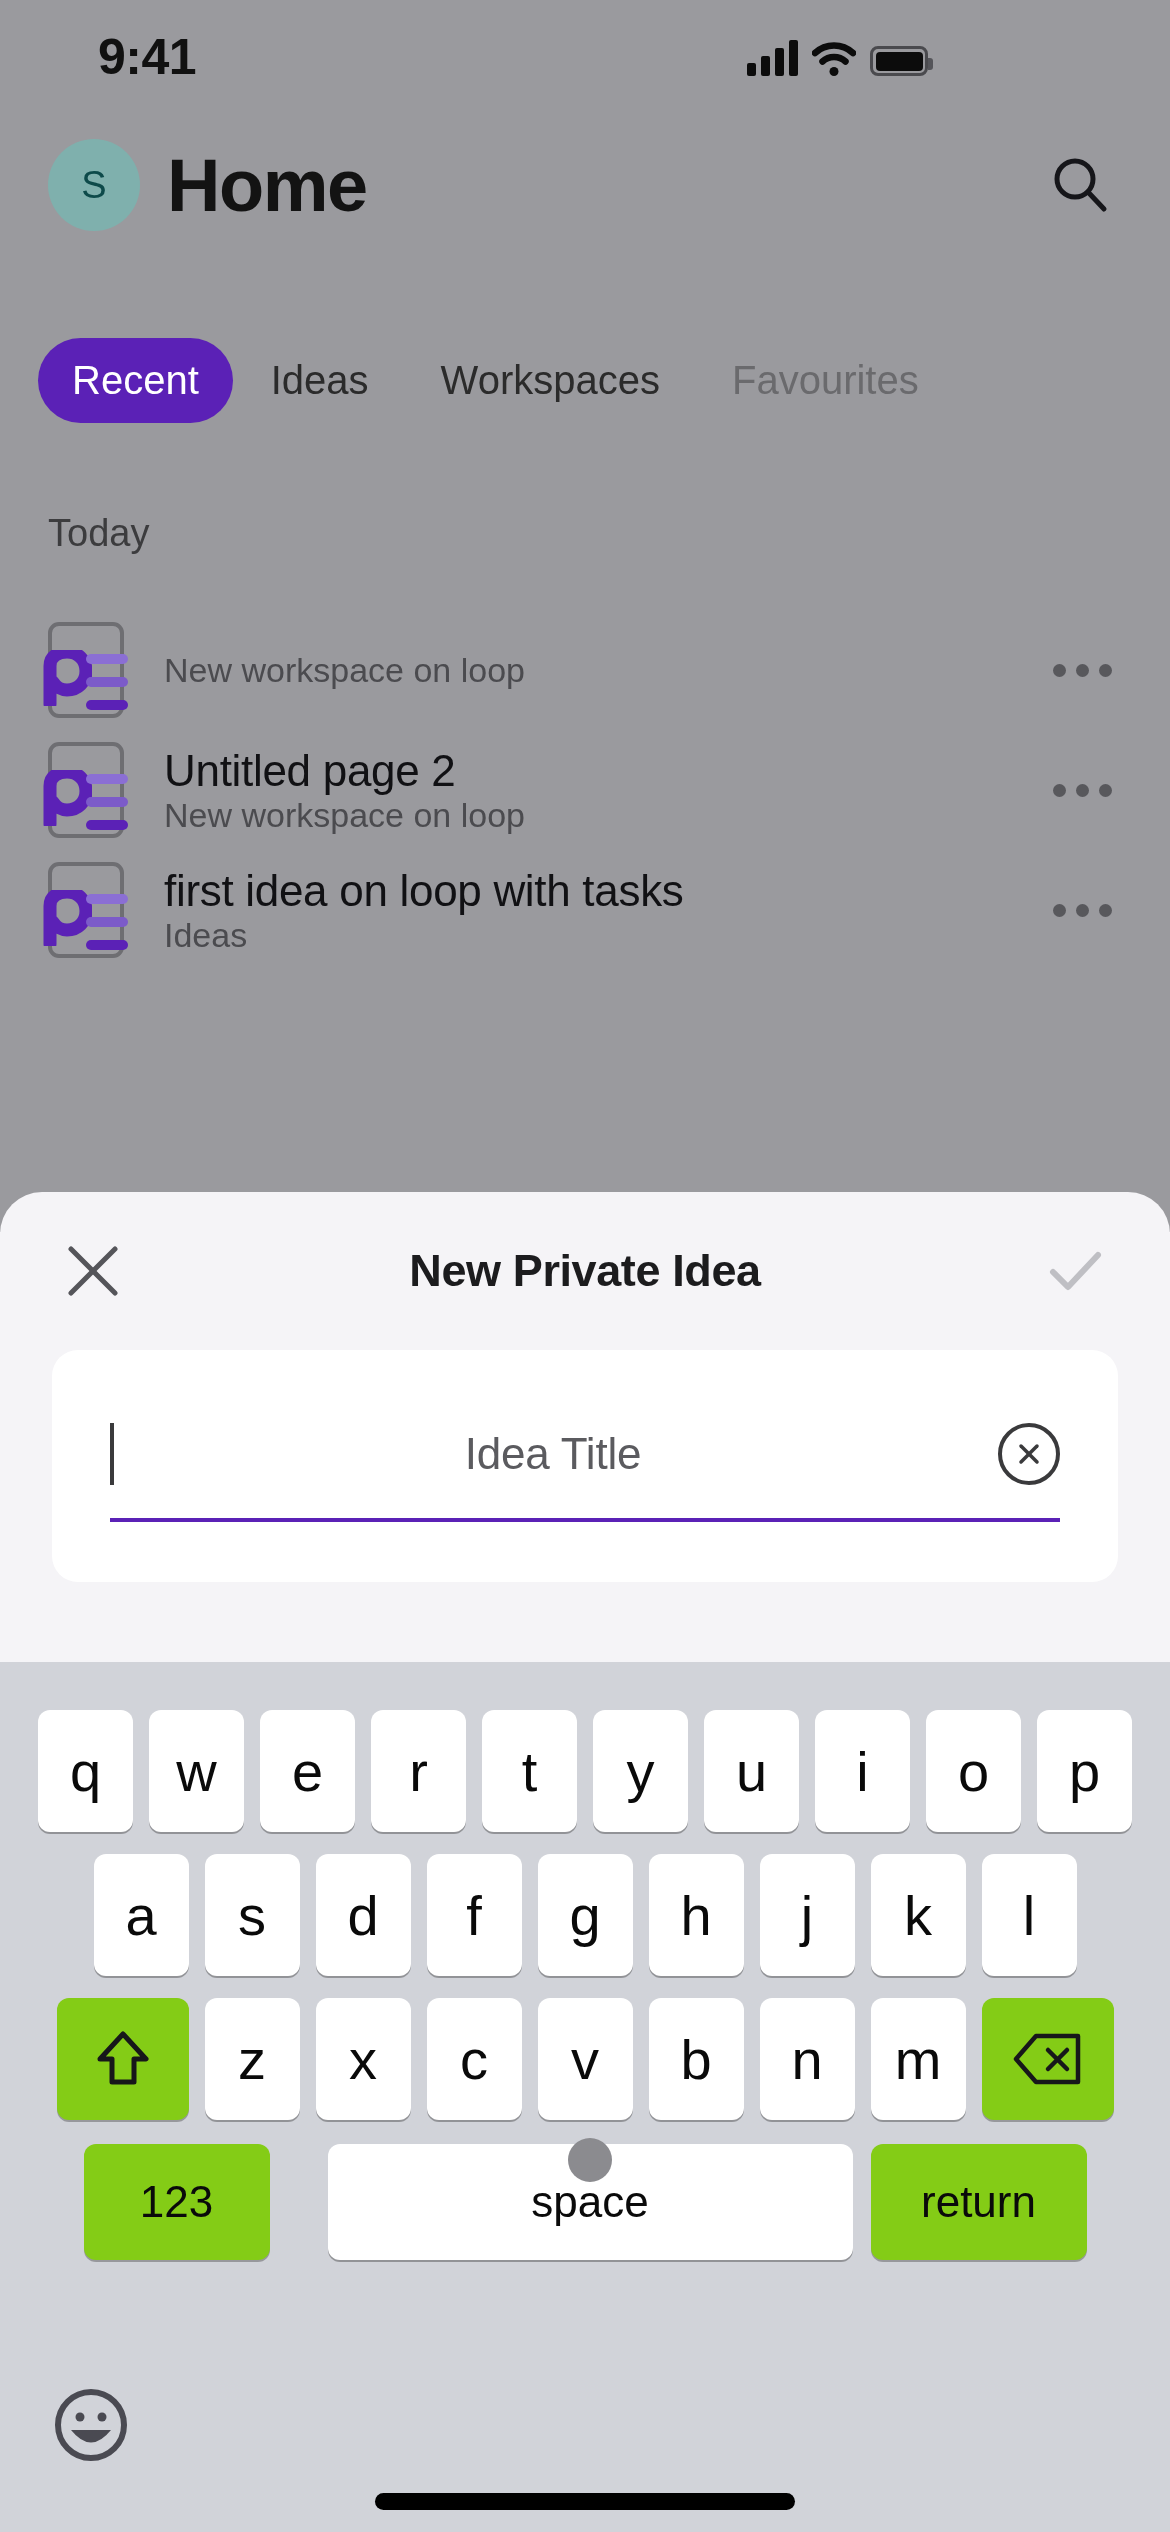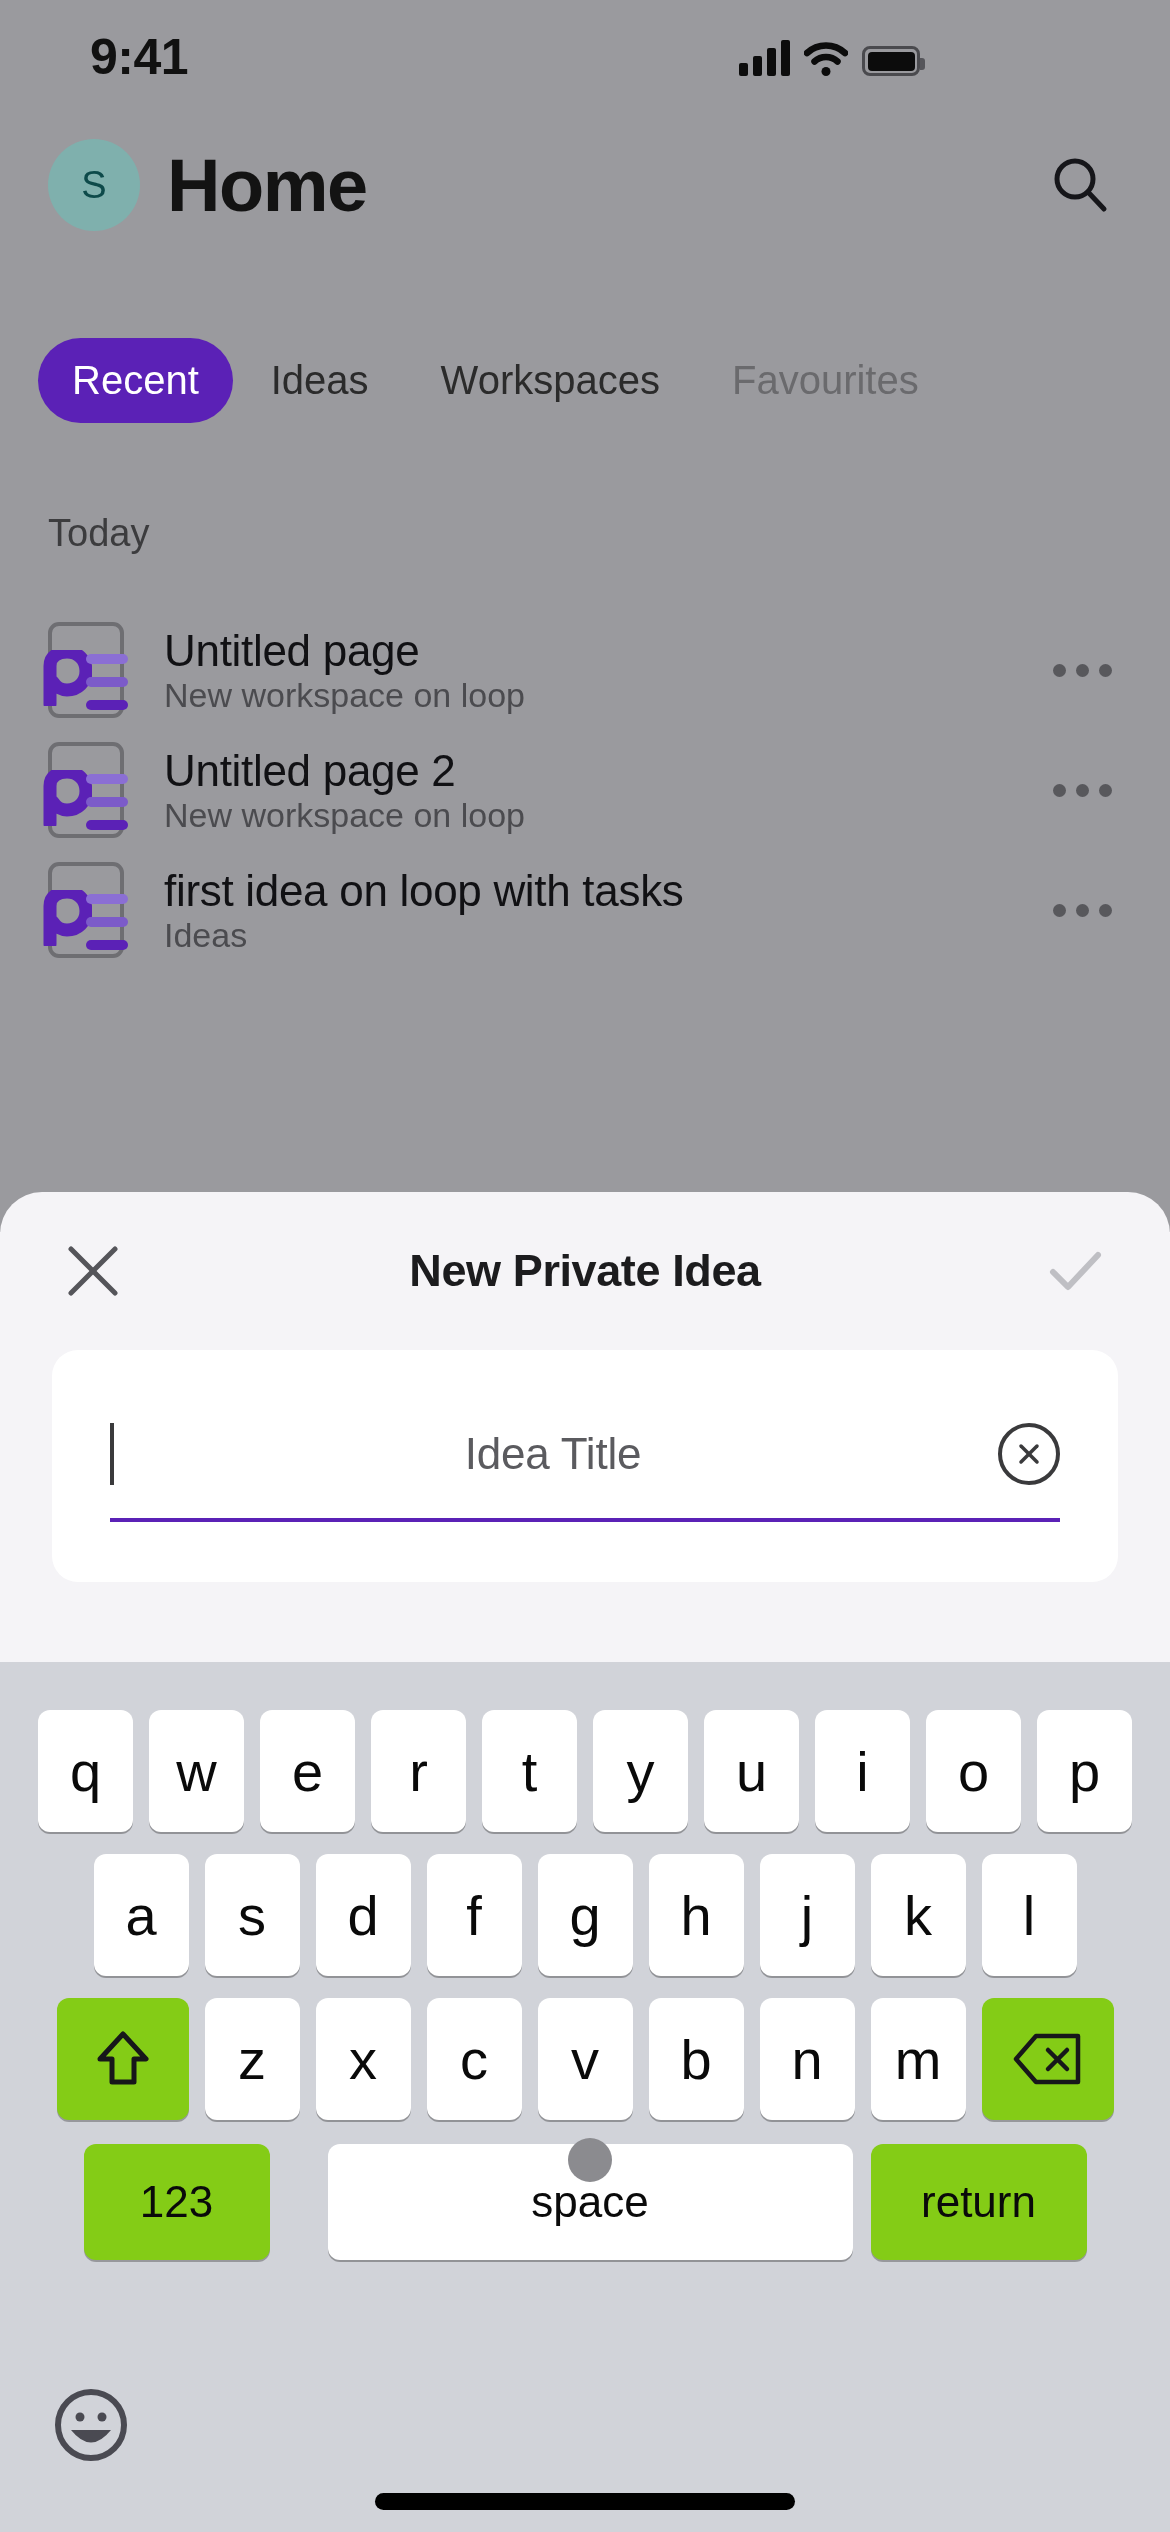--- a/index.html
+++ b/index.html
@@ -15,21 +15,21 @@
     position:absolute; left:0; top:0; width:1170px; height:2532px;
     background:#ffffff;
   }
   #app-dim{
     position:absolute; left:0; top:0; width:1170px; height:1232px;
     background:#9a9a9e; z-index:5;
   }
 
   
   #status-bar{
-    position:absolute; left:4px; top:0; width:976px; height:100px; z-index:6;
+    position:absolute; left:12px; top:0; width:976px; height:100px; z-index:6;
   }
   #status-time{
     position:absolute; left:86px; top:28px; width:220px;
     font-size:50px; font-weight:700; color:#111; letter-spacing:-0.5px;
   }
   #status-right{
     position:absolute; right:60px; top:32px; height:44px;
     display:flex; align-items:flex-end; gap:14px;
   }
   .sig-bars{ display:flex; align-items:flex-end; gap:5px; height:36px; }
@@ -253,21 +253,20 @@
       <svg class="p-shape" viewBox="0 0 56 56">
           <path d="M14 54 L14 16 C14 6 22 2 31 2 C42 2 50 10 50 21 C50 32 42 40 31 40 C26 40 20 37 17 32" fill="none" stroke="#5b21b6" stroke-width="13" stroke-linecap="round"></path>
         </svg>
       <div class="lines">
           <i></i>
           <i></i>
           <i></i>
         </div>
     </div>
     <div class="item-texts">
-      <div class="item-title">Untitled page</div>
       <div class="item-sub">New workspace on loop</div>
     </div>
     <div class="more-btn">
         <span></span>
         <span></span>
         <span></span>
       </div>
   </div>
 
   <div class="list-item">

